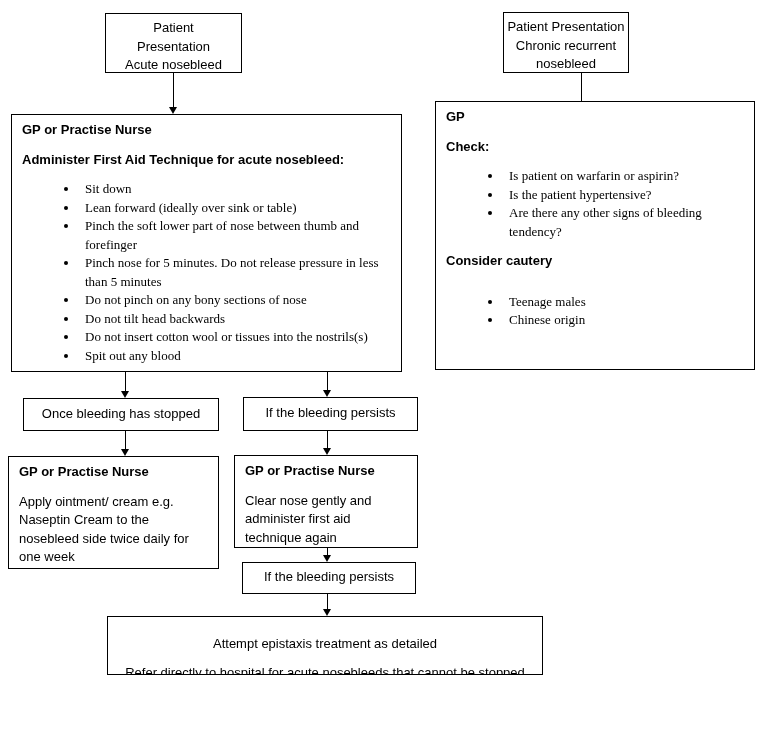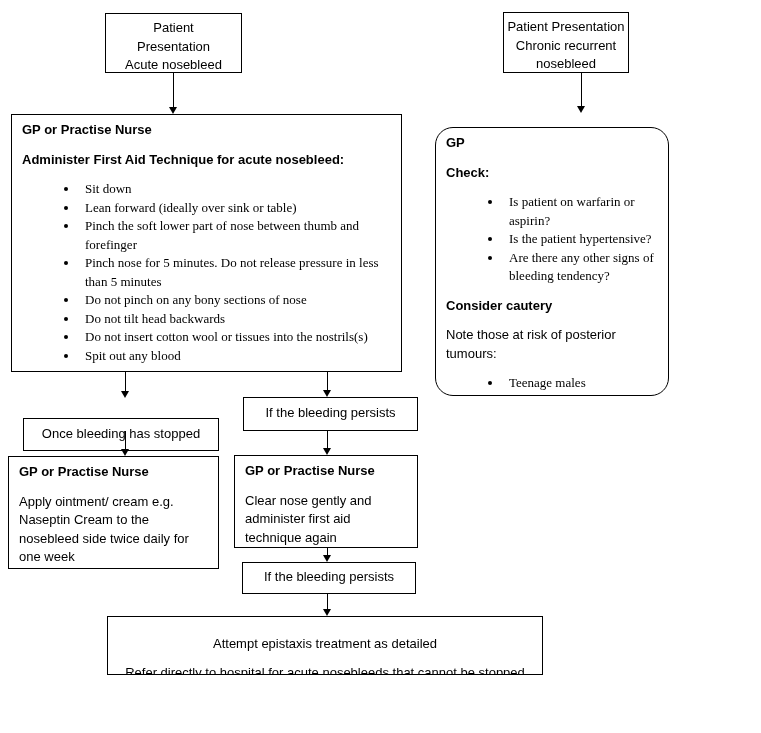--- a/index.html
+++ b/index.html
@@ -56,22 +56,22 @@
     width: 0;
     height: 0;
     border-left: 4.5px solid transparent;
     border-right: 4.5px solid transparent;
     border-top: 7px solid #000000;
   }
   
   #box-acute       { left:105px; top:13px;  width:137px; height:60px;  padding-top:5px; }
   #box-chronic     { left:503px; top:12px;  width:126px; height:61px;  padding-top:5px; }
   #box-first-aid   { left:11px;  top:114px; width:391px; height:258px; }
-  #box-gp-check    { left:435px; top:127px; width:234px; height:269px;border-radius:18px; }
-  #box-stopped     { left:23px;  top:418px; width:196px; height:33px;  padding-top:6px; }
+  #box-gp-check    { left:435px; top:101px; width:320px; height:269px; }
+  #box-stopped     { left:23px;  top:398px; width:196px; height:33px;  padding-top:6px; }
   #box-persists-1  { left:243px; top:397px; width:175px; height:34px;  padding-top:6px; }
   #box-ointment    { left:8px;   top:456px; width:211px; height:113px; }
   #box-clear-nose  { left:234px; top:455px; width:184px; height:93px;  }
   #box-persists-2  { left:242px; top:562px; width:174px; height:32px;  padding-top:5px; }
   #box-final       { left:107px; top:616px; width:436px; height:59px;  padding-top:18px; }
 </style>
 </head>
 <body>
 
 <div id="canvas">
@@ -120,21 +120,20 @@
     <div class="title">Check:</div>
     <div class="gap"></div>
     <ul class="bullets">
       <li>Is patient on warfarin or aspirin?</li>
       <li>Is the patient hypertensive?</li>
       <li>Are there any other signs of bleeding tendency?</li>
     </ul>
     <div class="gap"></div>
     <div class="title">Consider cautery</div>
     <div class="gap"></div>
-    <div>Note those at risk of posterior tumours:</div>
     <div class="gap"></div>
     <ul class="bullets">
       <li>Teenage males</li>
       <li>Chinese origin</li>
     </ul>
   </div>
 
   <div class="arrow" style="left:121px; top:372px; height:26px;">
     <div class="shaft"></div>
     <div class="head"></div>

